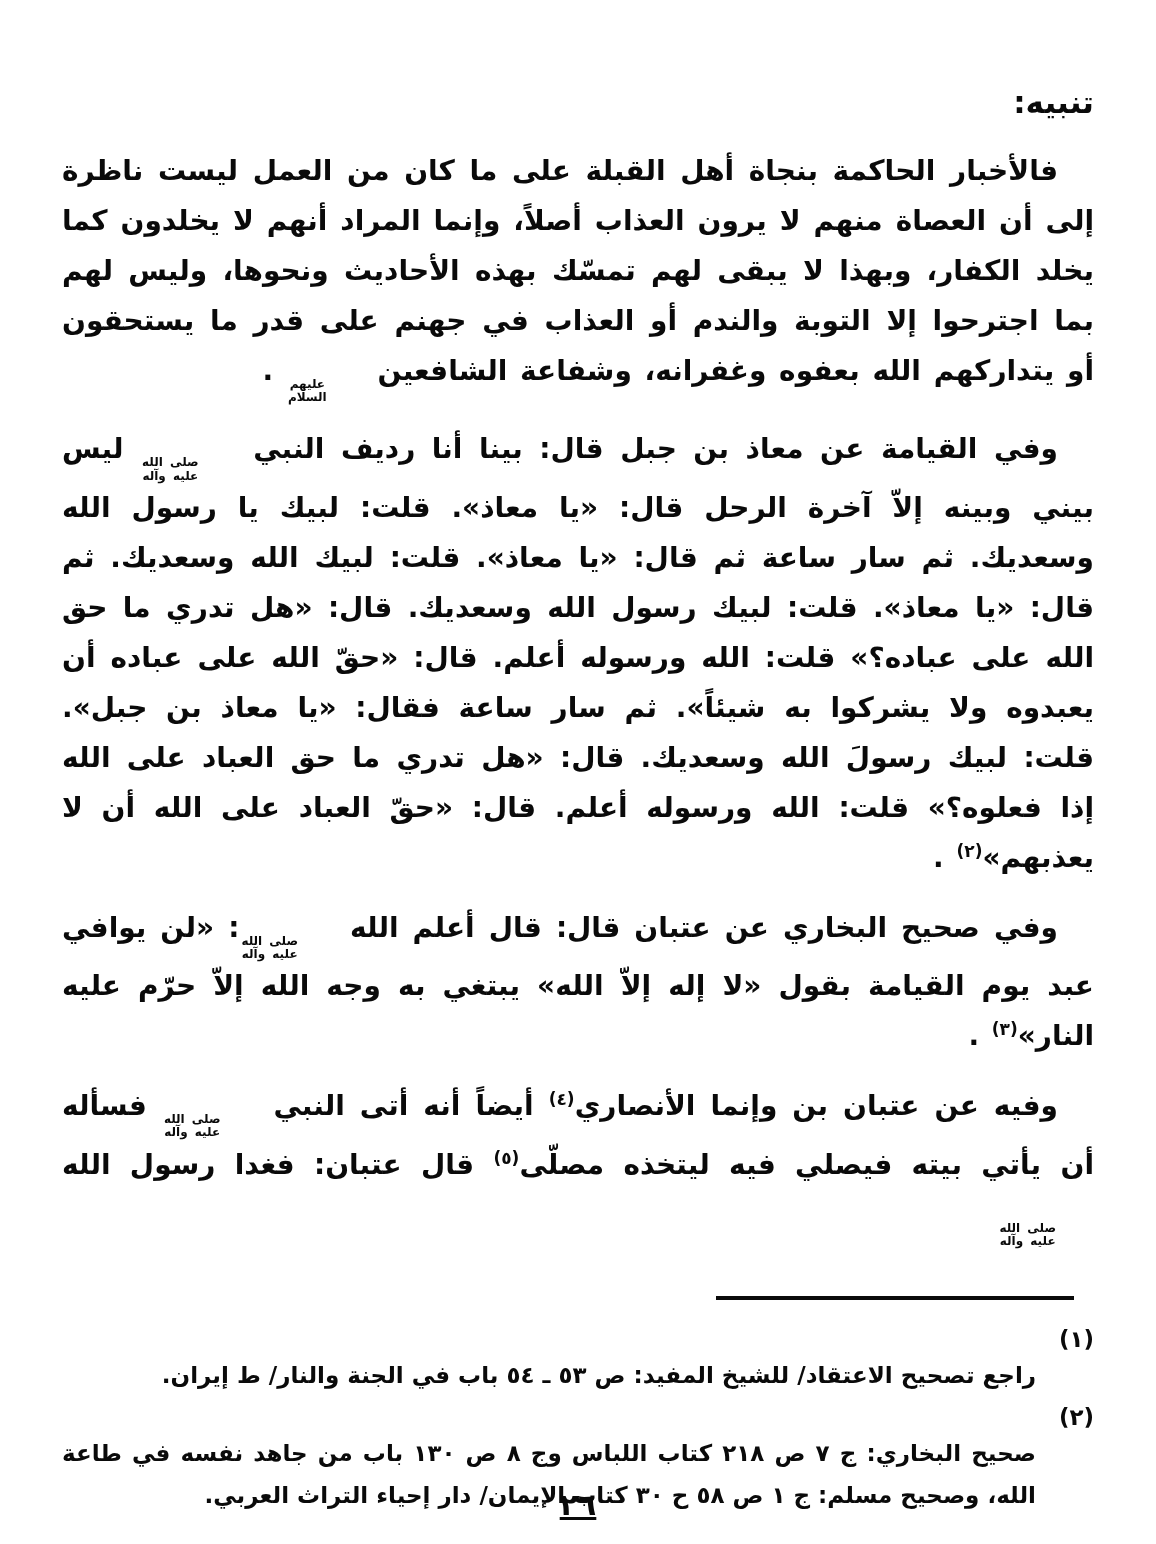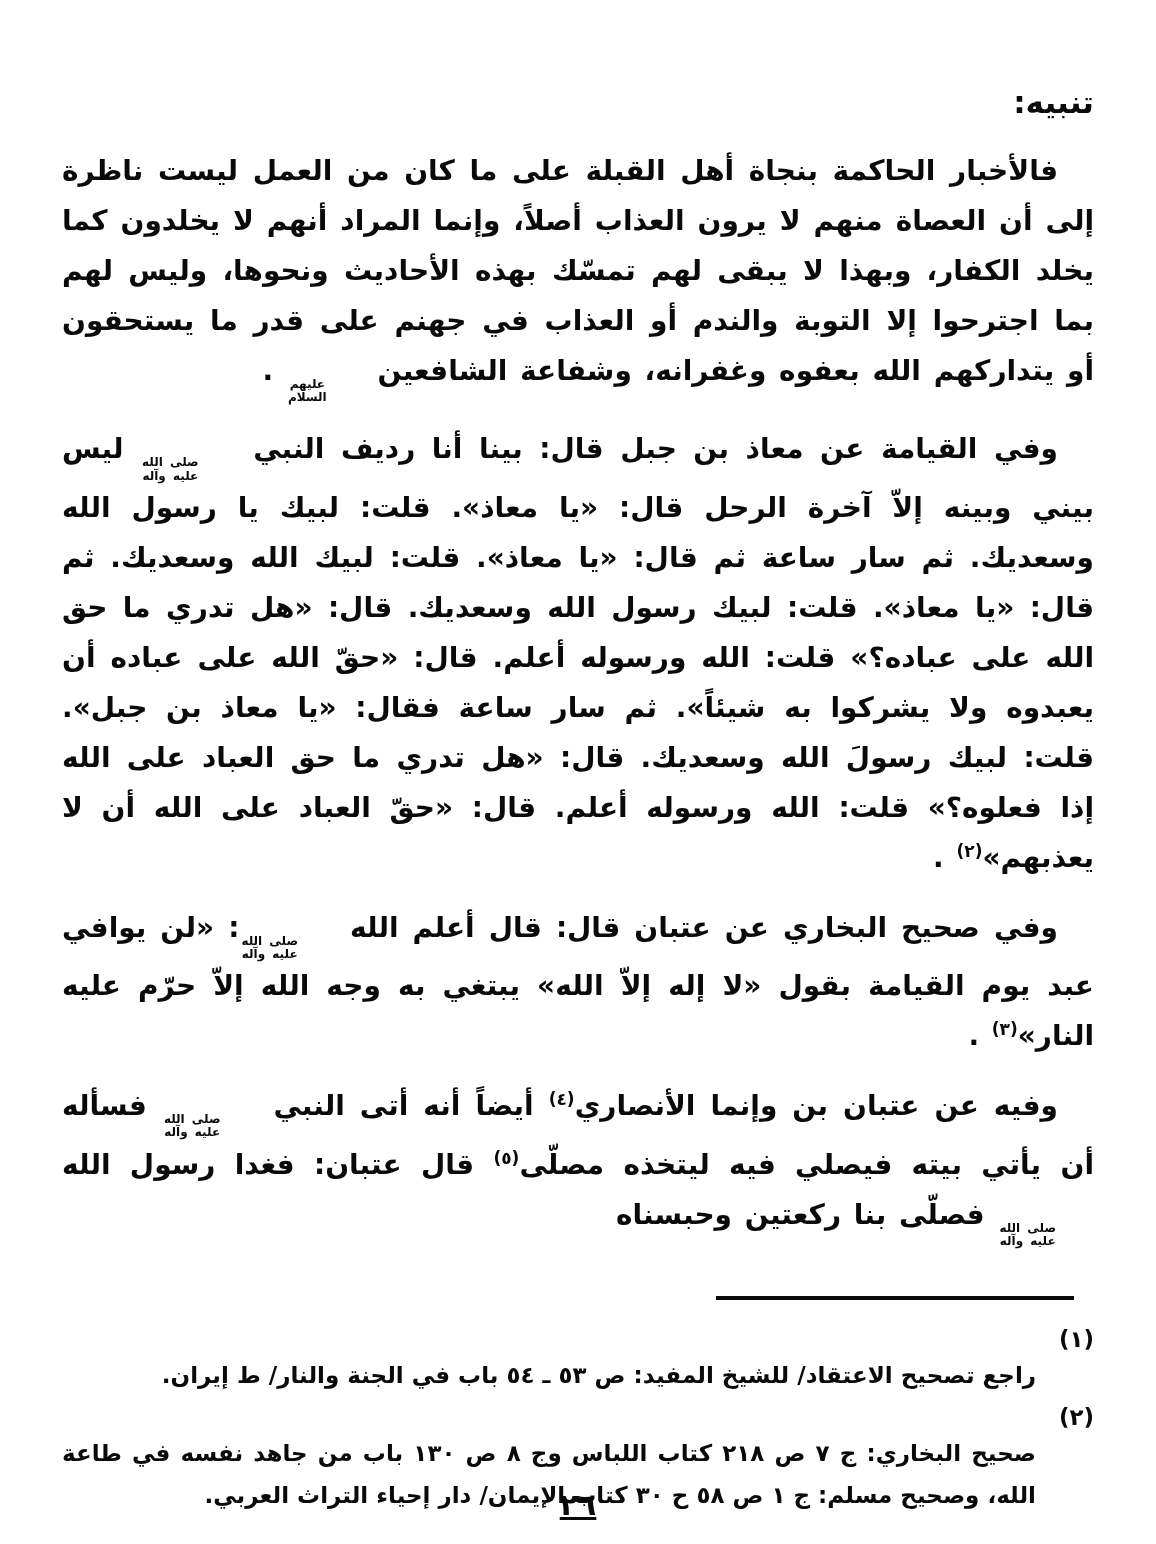--- a/index.html
+++ b/index.html
@@ -113,21 +113,21 @@
       <p class="para"><span>وفي صحيح البخاري عن عتبان قال: قال أعلم الله </span><span class="honorific">
           <span>صلى الله</span>
           <span>عليه وآله</span>
         </span><span>: «لن يوافي عبد يوم القيامة بقول «لا إله إلاّ الله» يبتغي به وجه الله إلاّ حرّم عليه النار»</span><sup class="fref">(٣)</sup><span> .</span></p>
       <p class="para"><span>وفيه عن عتبان بن وإنما الأنصاري</span><sup class="fref">(٤)</sup><span> أيضاً أنه أتى النبي </span><span class="honorific">
           <span>صلى الله</span>
           <span>عليه وآله</span>
         </span><span> فسأله أن يأتي بيته فيصلي فيه ليتخذه مصلّى</span><sup class="fref">(٥)</sup><span> قال عتبان: فغدا رسول الله </span><span class="honorific">
           <span>صلى الله</span>
           <span>عليه وآله</span>
-        </span><span> فصلّى بنا ركعتين وحبسناه</span></p>
+        </span></p>
     </div>
 
   <div class="footnote-block">
     <div class="fn-sep"></div>
     <div id="footnotes">
         <div class="fn">
           <span class="fn-num">(١)</span>
           <span class="fn-text">راجع تصحيح الاعتقاد/ للشيخ المفيد: ص ٥٣ ـ ٥٤ باب في الجنة والنار/ ط إيران.</span>
         </div>
         <div class="fn">

